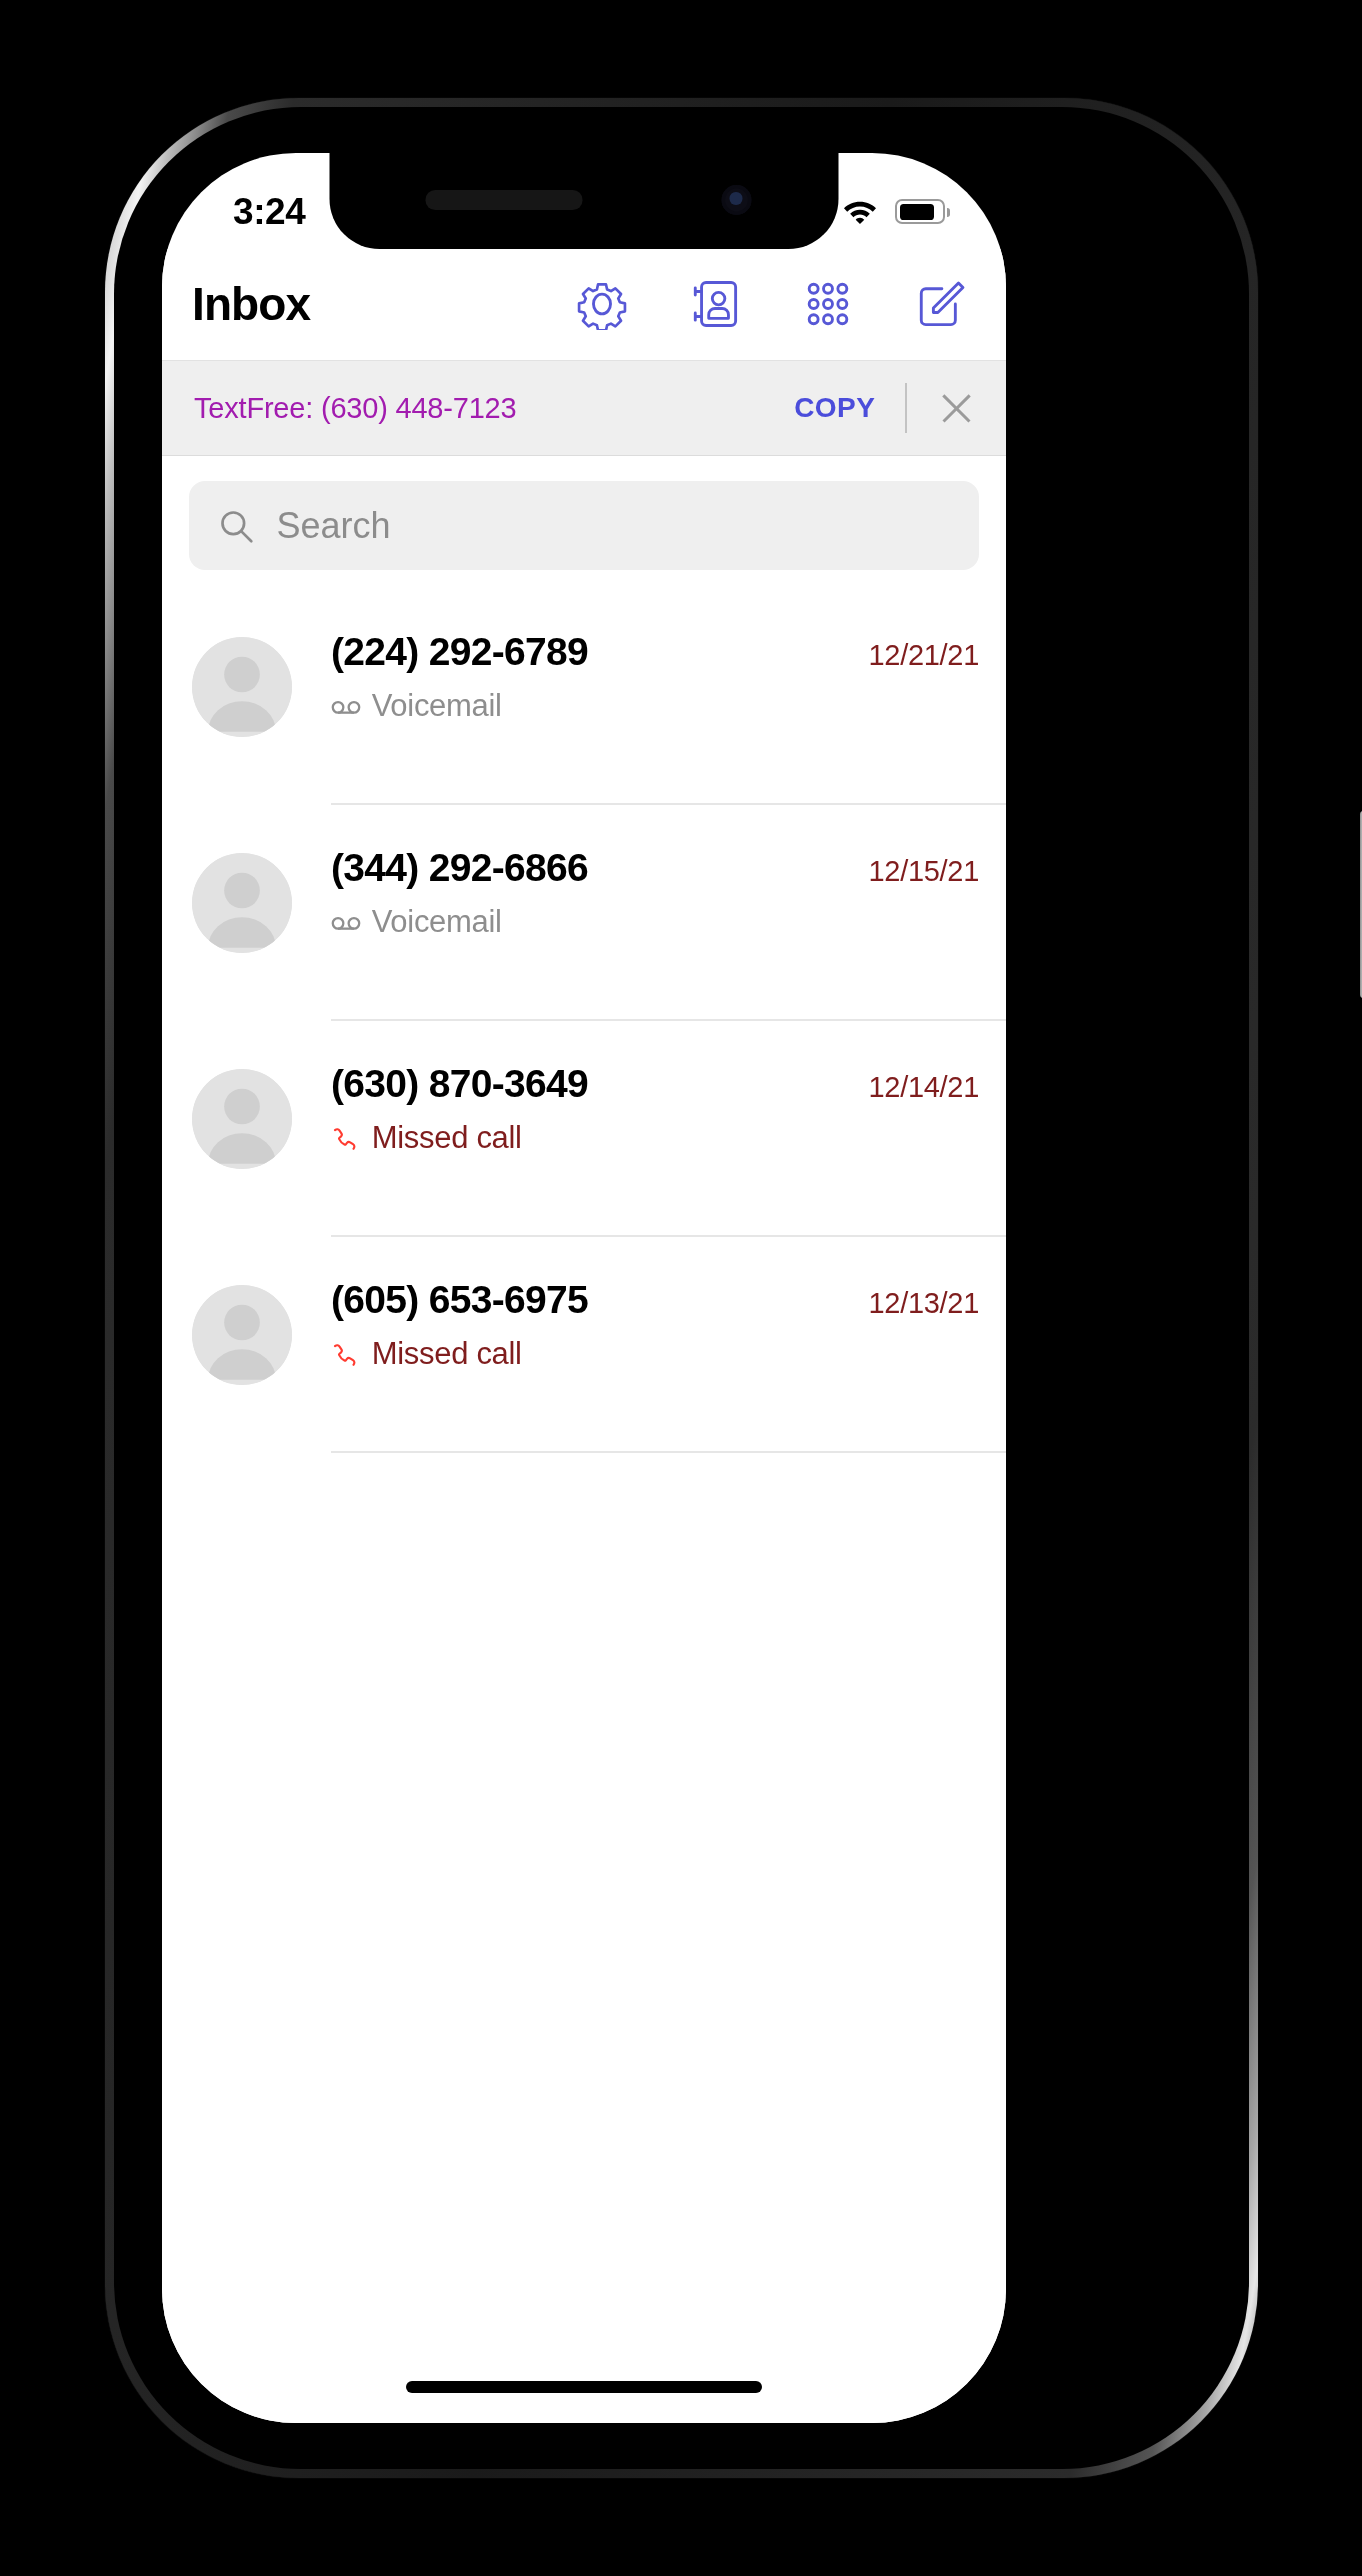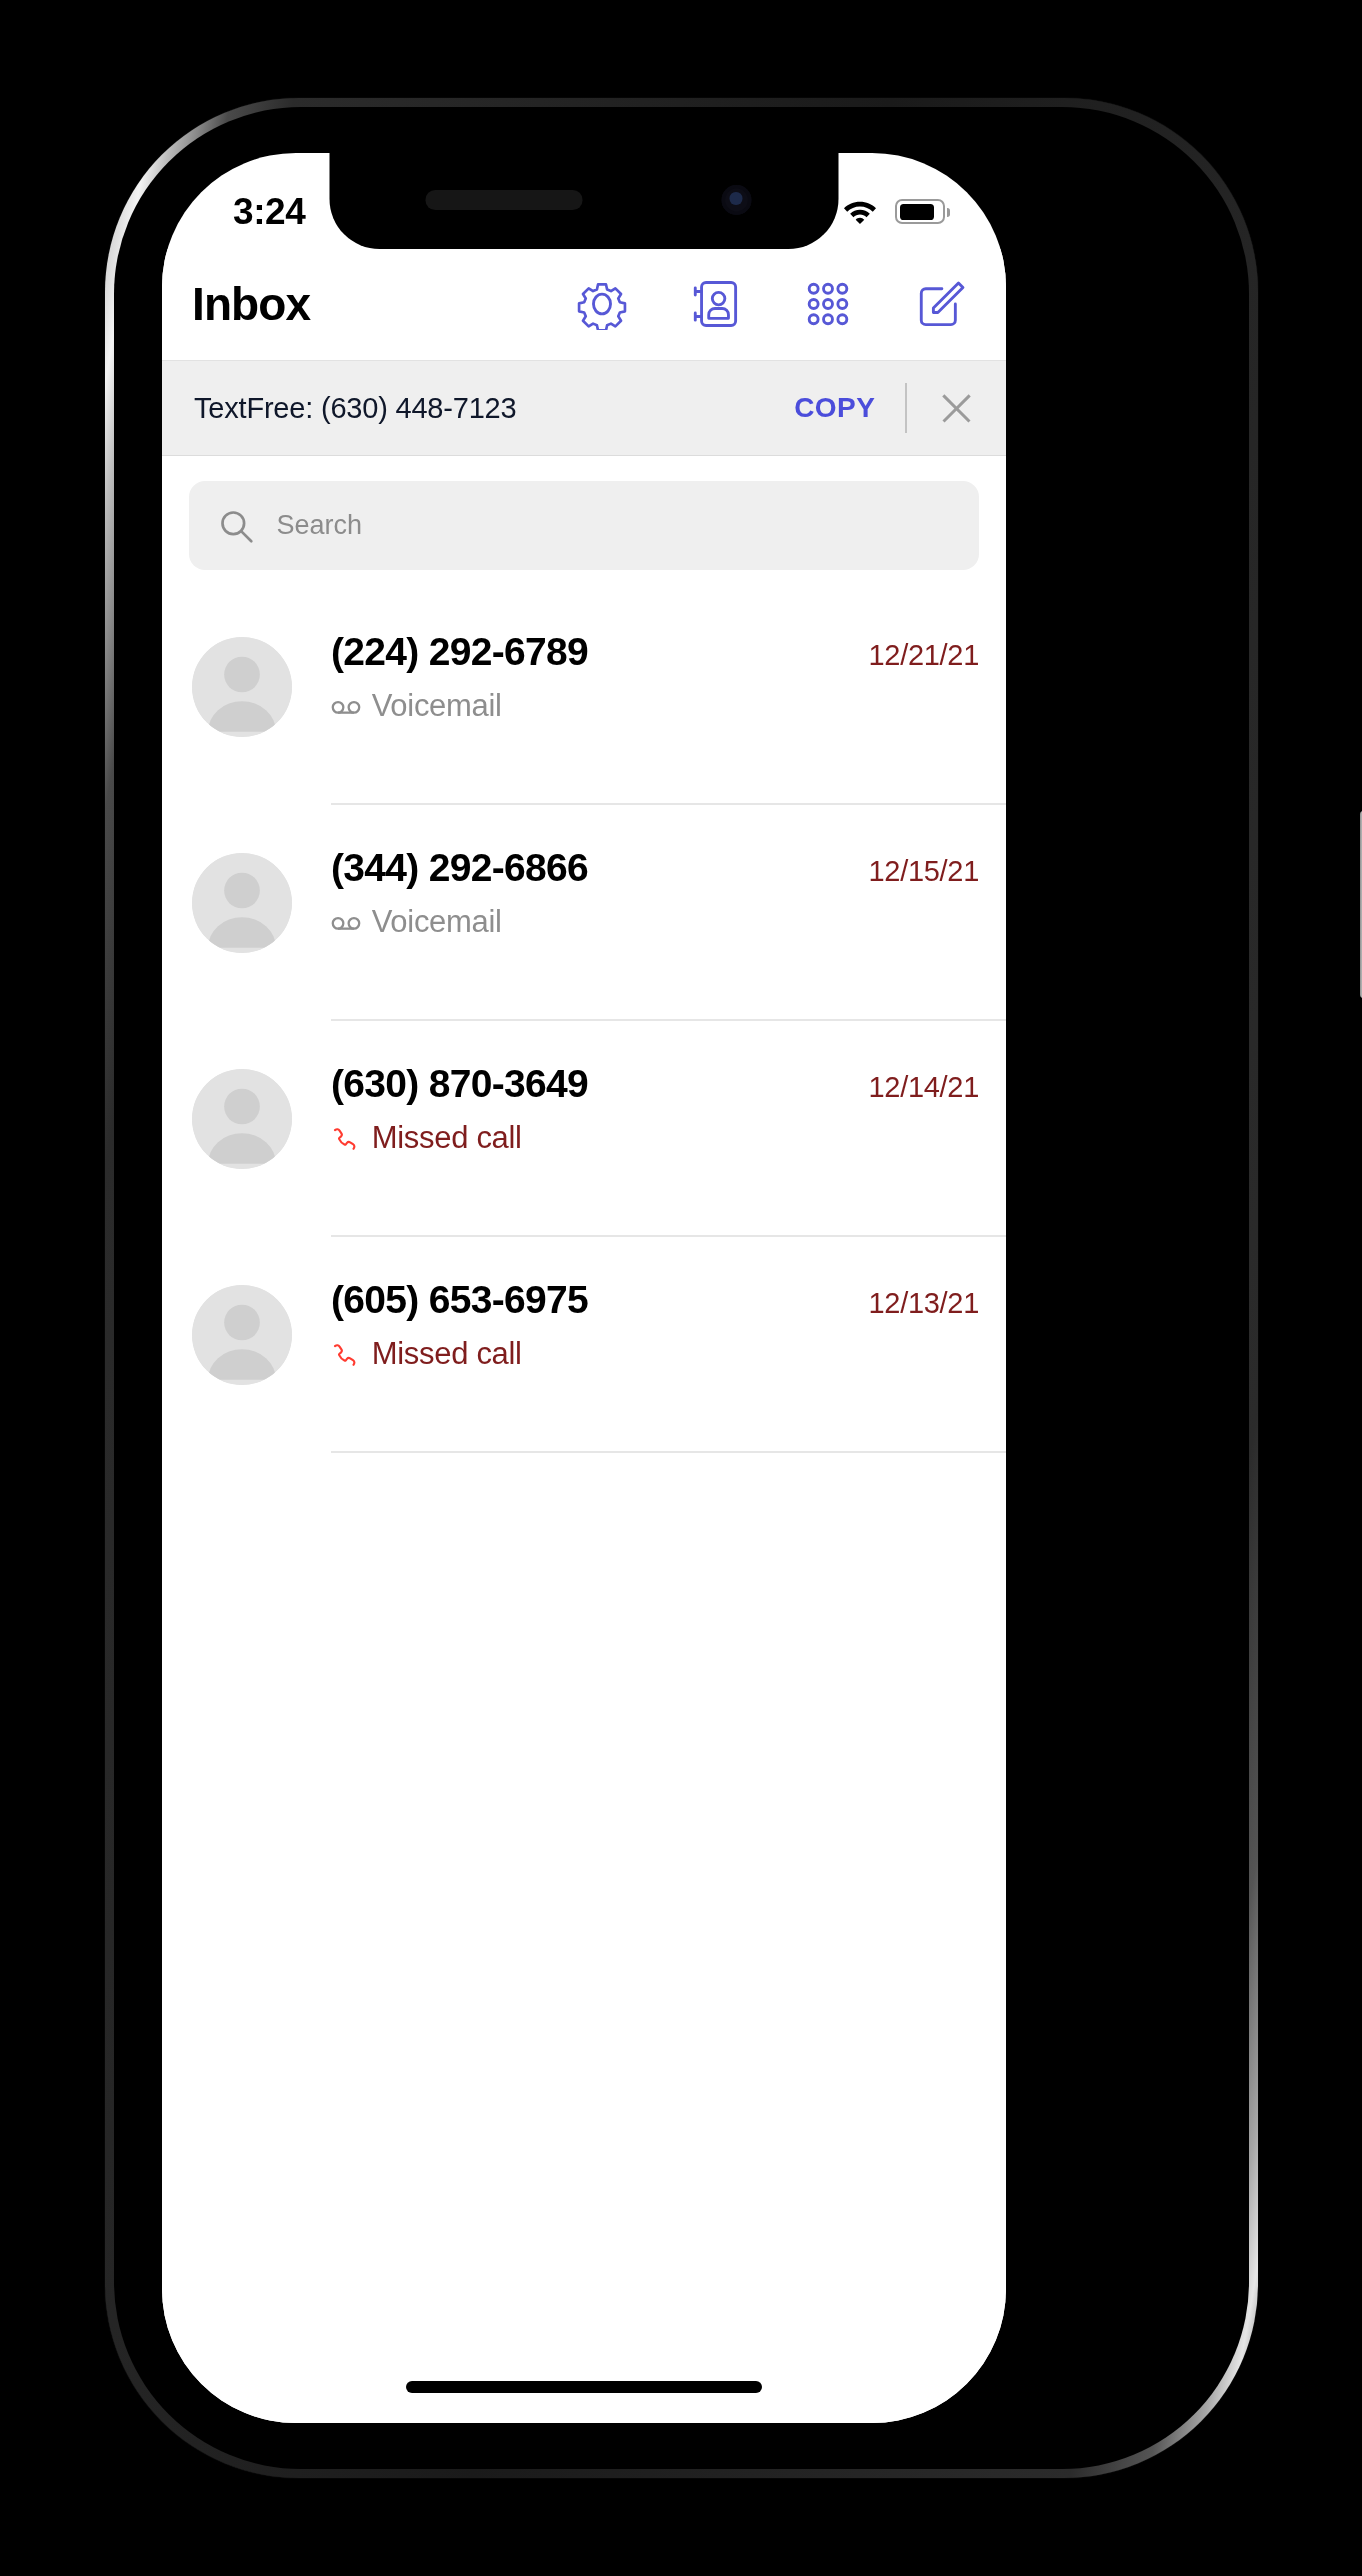--- a/index.html
+++ b/index.html
@@ -137,21 +137,21 @@
   
   .banner {
     position:absolute; left:0; top:207px;
     width:100%; height:96px;
     background:#efefef;
     display:flex; align-items:center;
     padding:0 30px 0 32px;
     border-top:0.9px solid #e2e2e2;
     border-bottom:0.9px solid #dcdcdc;
   }
-  .banner-text { font-size:29px; color:#0f172a; letter-spacing:-0.2px; }
+  .banner-text { font-size:29px; color:#a21caf; letter-spacing:-0.2px; }
   .banner-right { margin-left:auto; display:flex; align-items:center; }
   .banner-copy {
     font-size:28px; font-weight:bold; color:#4b4ddb;
     letter-spacing:0.4px; cursor:pointer;
   }
   .banner-div {
     width:1.8px; height:50px; background:#c3c3c3; margin:0 30px;
   }
   .banner-close {
     width:39px; height:39px; position:relative; cursor:pointer;
@@ -169,21 +169,21 @@
     width:100%; padding:25px 27px 19.6px 27px;
     background:#fff;
   }
   .search-box {
     height:89px; background:#efefef; border-radius:16px;
     display:flex; align-items:center; padding:0 28.5px; gap:23px;
   }
   .search-ico { width:36px; height:36px; flex:none; }
   .search-input {
     border:0; outline:0; background:transparent;
-    font-family:inherit; font-size:27px; color:#8c8c8c;
+    font-family:inherit; font-size:36px; color:#8c8c8c;
     width:100%;
   }
   .search-input::placeholder { color:#8c8c8c; }
 
   
   .list {
     position:absolute; left:0; top:436px; right:0; bottom:0;
     background:#fff; overflow:hidden;
   }
   .row {

